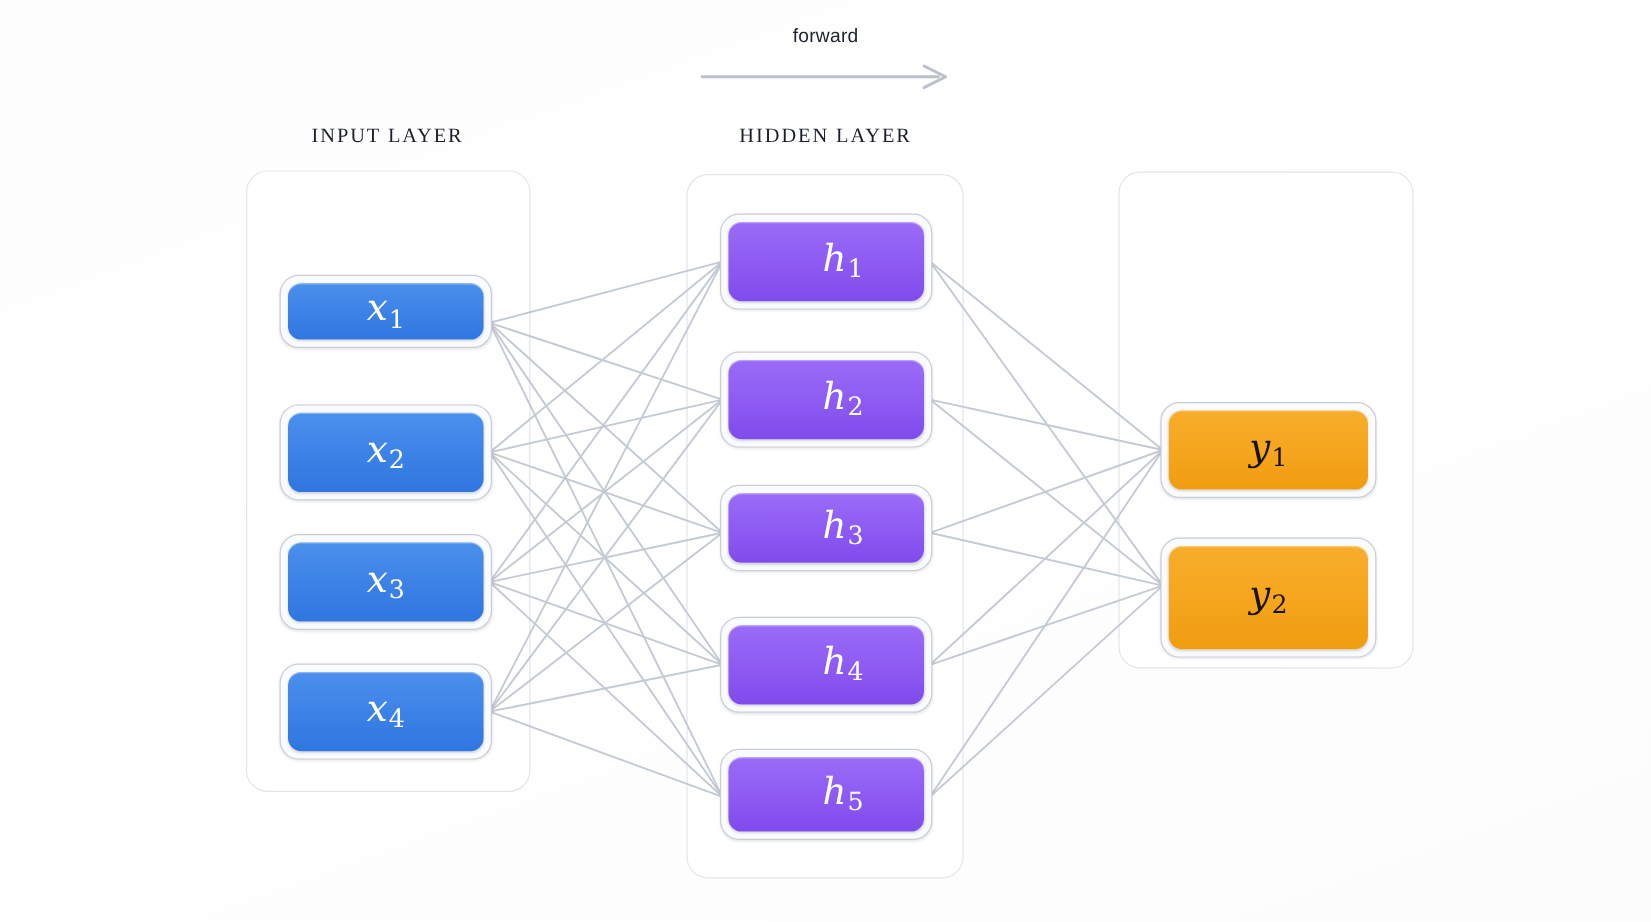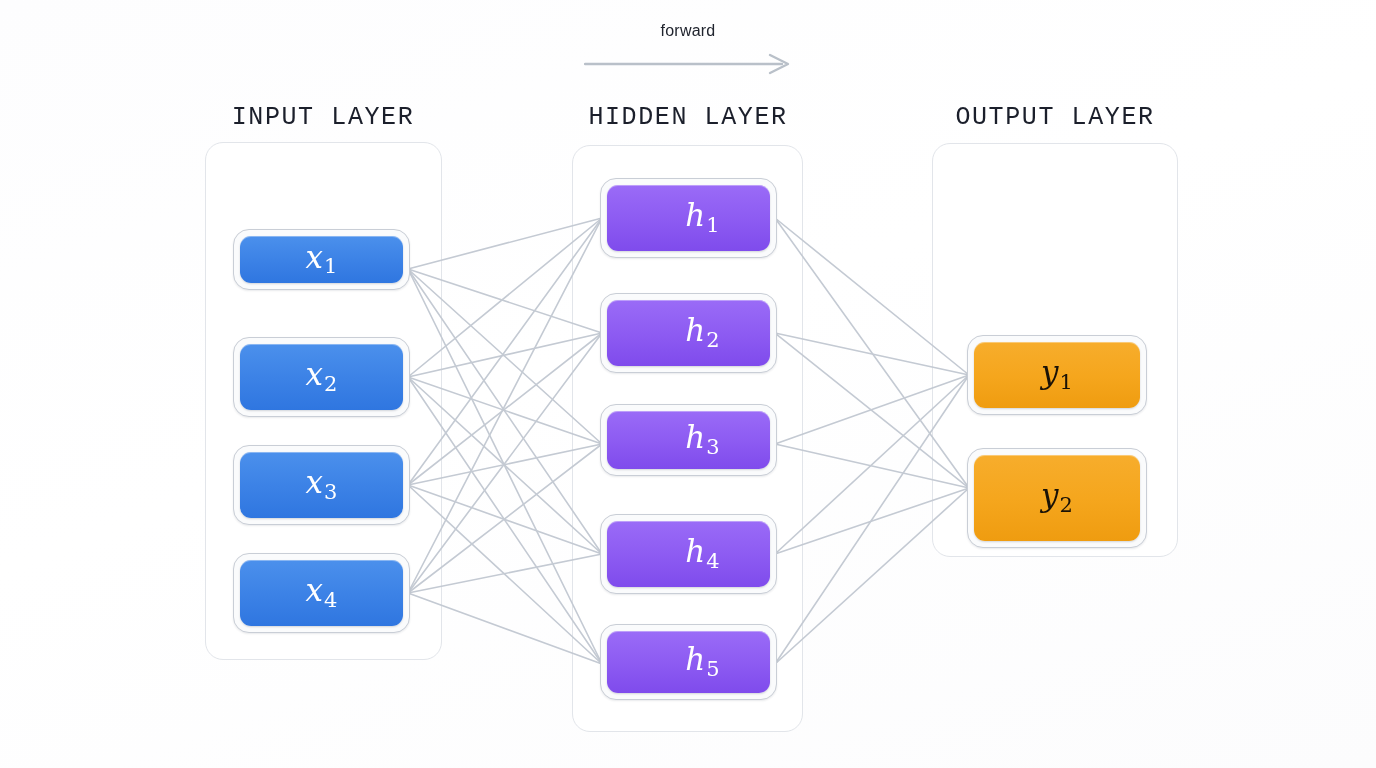--- a/index.html
+++ b/index.html
@@ -37,26 +37,26 @@
   }
   #forward-arrow-svg {
     position: absolute;
     left: 0;
     top: 30px;
   }
 
   
   .layer-title {
     position: absolute;
-    font-size: 25px;
+    font-size: 17px;
     letter-spacing: 1.6px;
     color: #1b1f2b;
     white-space: nowrap;
     text-align: center;
-    font-family: Liberation Mono, monospace;
+    font-family: Liberation Serif, serif;
   }
 
   
   .layer-box {
     position: absolute;
     background: rgba(255,255,255,0.72);
     border: 1.4px solid #e2e5ea;
     border-radius: 18px;
     box-sizing: border-box;
   }
@@ -129,21 +129,20 @@
   <div id="forward-group">
     <div id="forward-label">forward</div>
     <svg id="forward-arrow-svg" width="208" height="24" viewBox="0 0 208 24">
       <line x1="1" y1="12" x2="198" y2="12" stroke="#b9c0c9" stroke-width="2.4" stroke-linecap="round"></line>
       <polyline points="186,3 204,12 186,21" fill="none" stroke="#b9c0c9" stroke-width="2.4" stroke-linecap="round" stroke-linejoin="round"></polyline>
     </svg>
   </div>
 
   <div class="layer-title" style="left:173px; top:103px; width:300px;">INPUT LAYER</div>
   <div class="layer-title" style="left:538px; top:103px; width:300px;">HIDDEN LAYER</div>
-  <div class="layer-title" style="left:905px; top:103px; width:300px;">OUTPUT LAYER</div>
 
   <div class="layer-box" style="left:205px; top:142px; width:237px; height:518px;"></div>
   <div class="layer-box" style="left:572px; top:145px; width:231px; height:587px;"></div>
   <div class="layer-box" style="left:932px; top:143px; width:246px; height:414px;"></div>
 
   <svg id="edges" viewBox="0 0 1376 768">
       <line x1="408" y1="269" x2="602" y2="218" stroke="#c4cad3" stroke-width="1.6" stroke-linecap="round"></line>
       <line x1="408" y1="269" x2="602" y2="333" stroke="#c4cad3" stroke-width="1.6" stroke-linecap="round"></line>
       <line x1="408" y1="269" x2="602" y2="444" stroke="#c4cad3" stroke-width="1.6" stroke-linecap="round"></line>
       <line x1="408" y1="269" x2="602" y2="554" stroke="#c4cad3" stroke-width="1.6" stroke-linecap="round"></line>

